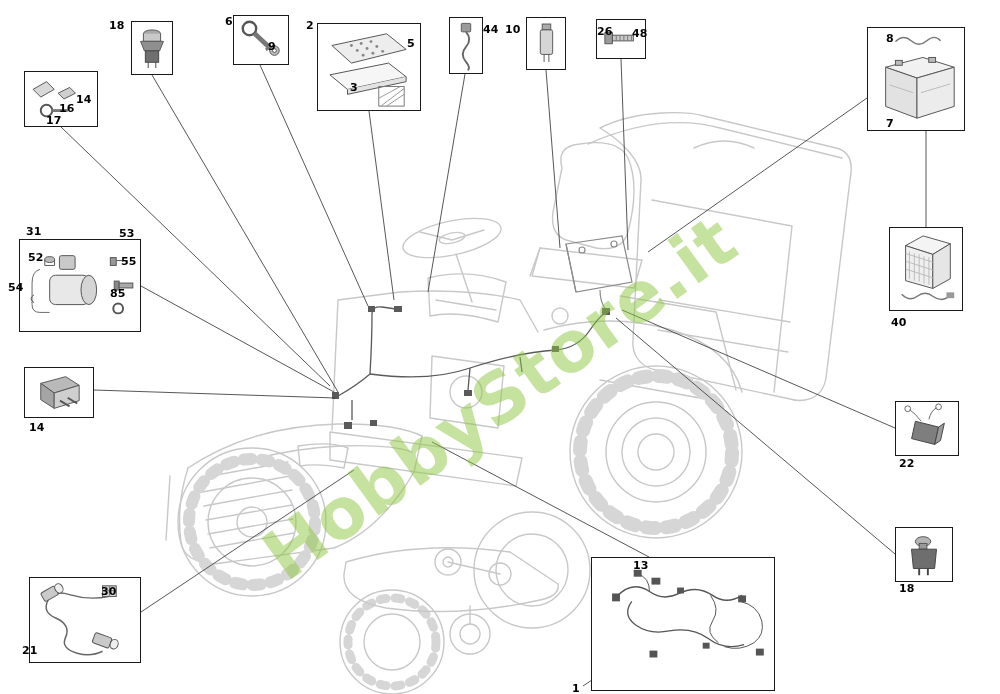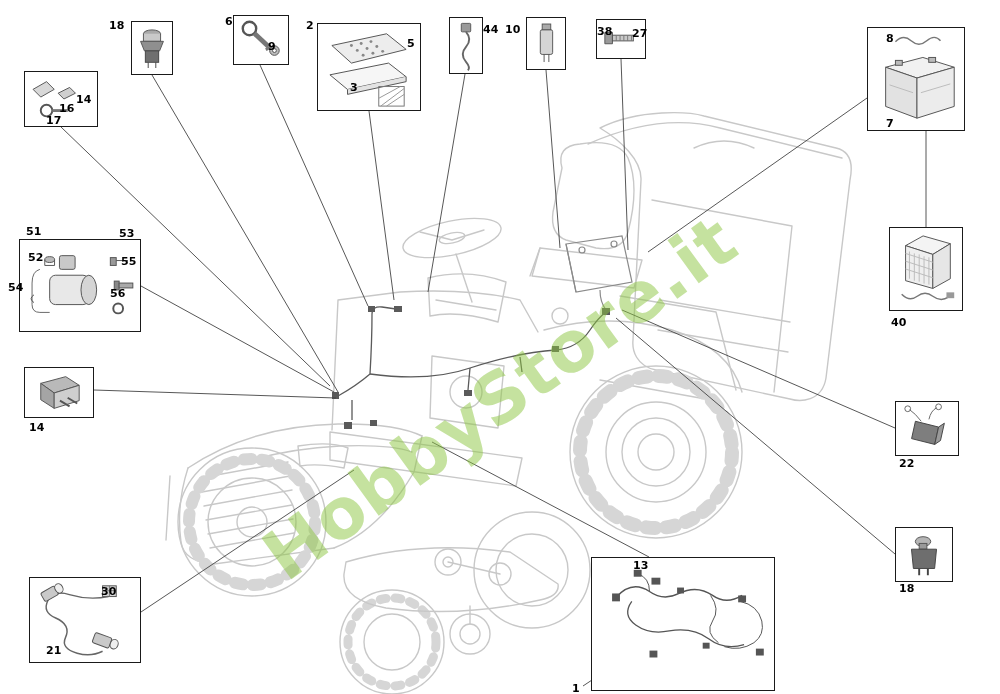--- a/index.html
+++ b/index.html
@@ -304,35 +304,35 @@
   </div>
 
   <span class="plabel" style="left:109px;top:20px">18</span>
   <span class="plabel" style="left:225px;top:16px">6</span>
   <span class="plabel" style="left:268px;top:41px">9</span>
   <span class="plabel" style="left:306px;top:20px">2</span>
   <span class="plabel" style="left:407px;top:38px">5</span>
   <span class="plabel" style="left:350px;top:82px">3</span>
   <span class="plabel" style="left:483px;top:24px">44</span>
   <span class="plabel" style="left:505px;top:24px">10</span>
-  <span class="plabel" style="left:597px;top:26px">38</span>
-  <span class="plabel" style="left:632px;top:28px">27</span>
+  <span class="plabel" style="left:597px;top:26px">26</span>
+  <span class="plabel" style="left:632px;top:28px">48</span>
   <span class="plabel" style="left:886px;top:33px">8</span>
   <span class="plabel" style="left:886px;top:118px">7</span>
   <span class="plabel" style="left:76px;top:94px">14</span>
   <span class="plabel" style="left:59px;top:103px">16</span>
   <span class="plabel" style="left:46px;top:115px">17</span>
   <span class="plabel" style="left:891px;top:317px">40</span>
-  <span class="plabel" style="left:26px;top:226px">51</span>
+  <span class="plabel" style="left:26px;top:226px">31</span>
   <span class="plabel" style="left:28px;top:252px">52</span>
   <span class="plabel" style="left:119px;top:228px">53</span>
   <span class="plabel" style="left:121px;top:256px">55</span>
   <span class="plabel" style="left:8px;top:282px">54</span>
-  <span class="plabel" style="left:110px;top:288px">56</span>
+  <span class="plabel" style="left:110px;top:288px">85</span>
   <span class="plabel" style="left:29px;top:422px">14</span>
   <span class="plabel" style="left:899px;top:458px">22</span>
   <span class="plabel" style="left:899px;top:583px">18</span>
   <span class="plabel" style="left:101px;top:586px">30</span>
-  <span class="plabel" style="left:46px;top:645px">21</span>
+  <span class="plabel" style="left:22px;top:645px">21</span>
   <span class="plabel" style="left:633px;top:560px">13</span>
   <span class="plabel" style="left:572px;top:683px">1</span>
 
 </div>
 
 </body></html>

